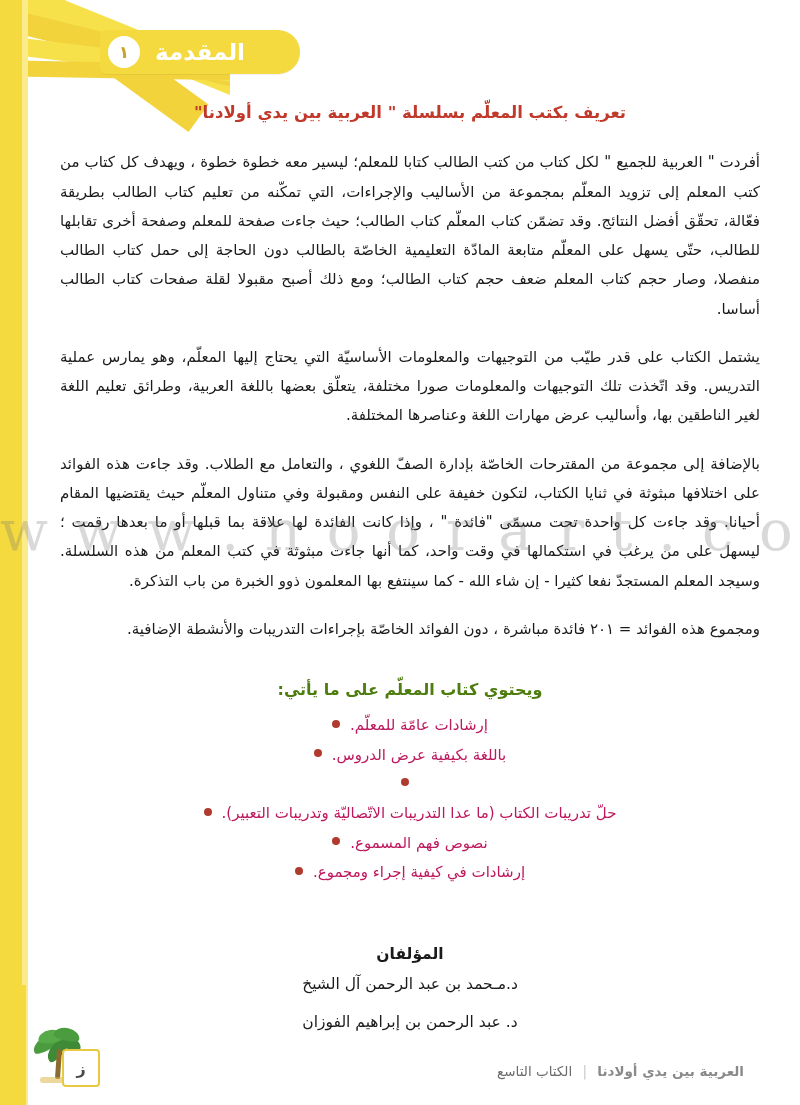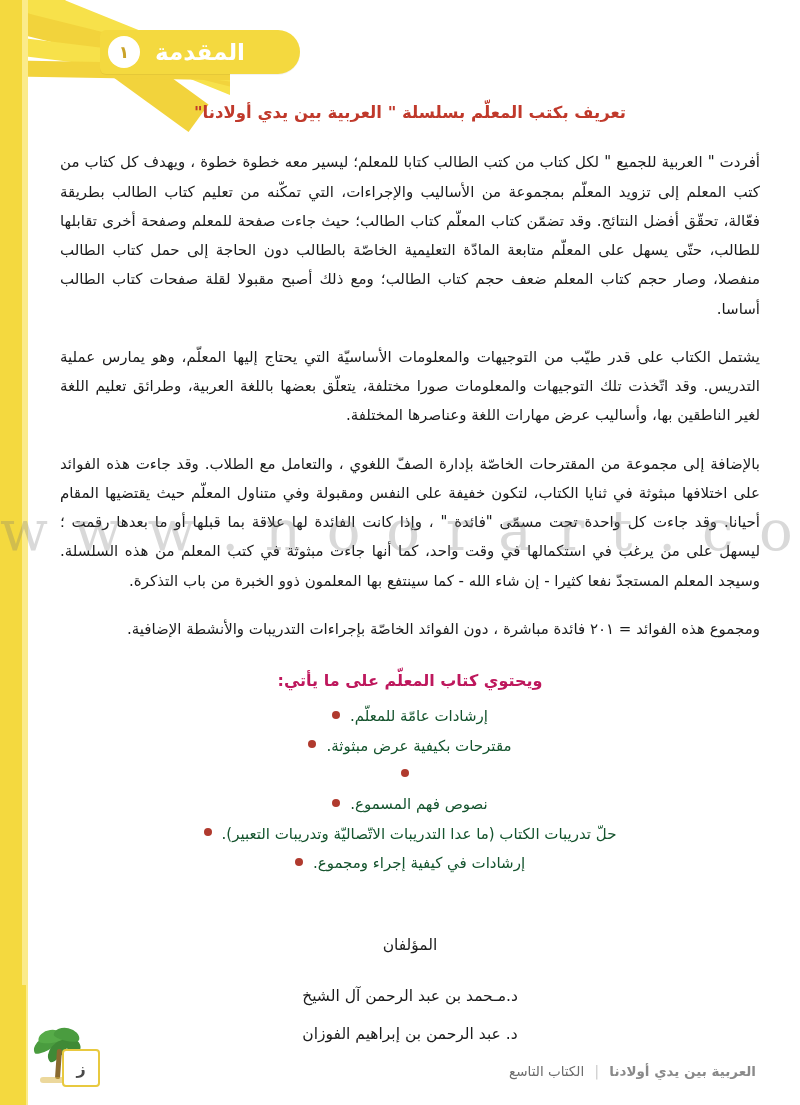--- a/index.html
+++ b/index.html
@@ -130,37 +130,37 @@
   p.body {
     font-size: 15px;
     line-height: 1.95;
     color: #1b1b1b;
     text-align: justify;
     margin: 0 0 19px 0;
     text-justify: inter-word;
   }
 
   .subhead {
-    color: #be185d;
+    color: #4d7c0f;
     font-size: 16px;
     font-weight: bold;
     text-align: center;
-    margin: 27px 0 12px 0;
+    margin: 36px 0 12px 0;
   }
 
   ul.bullets {
     list-style: none;
     margin: 0;
     padding: 0;
     text-align: center;
   }
   ul.bullets li {
     font-size: 15px;
     line-height: 1.95;
-    color: #14532d;
+    color: #be185d;
     position: relative;
     display: block;
     padding: 0;
   }
   ul.bullets li .dot {
     display: inline-block;
     width: 8px;
     height: 8px;
     border-radius: 50%;
     background: #b03a2e;
@@ -173,23 +173,23 @@
   ul.bullets li .txt { vertical-align: middle; }
 
   
   .authors {
     margin-top: 58px;
     text-align: center;
     direction: rtl;
   }
   .authors .title {
     font-size: 15.5px;
-    font-weight: normal;
+    font-weight: bold;
     color: #1b1b1b;
-    margin-bottom: 33px;
+    margin-bottom: 12px;
   }
   .authors .name {
     font-size: 15.5px;
     color: #1b1b1b;
     margin-bottom: 20px;
   }
 
   
   .watermark {
     position: absolute;
@@ -266,21 +266,21 @@
     display: flex;
     align-items: center;
     justify-content: center;
     font-size: 16px;
     font-weight: bold;
     color: #4a4a4a;
   }
 
   .footer-text {
     position: absolute;
-    right: 44px;
+    right: 56px;
     bottom: 26px;
     direction: rtl;
     font-size: 13.5px;
     color: #6b6b6b;
   }
   .footer-text .strong {
     color: #8a8a8a;
     font-weight: bold;
   }
   .footer-text .sep {
@@ -327,24 +327,24 @@
 
     <p class="body">أفردت " العربية للجميع " لكل كتاب من كتب الطالب كتابا للمعلم؛ ليسير معه خطوة خطوة ، ويهدف كل كتاب من كتب المعلم إلى تزويد المعلّم بمجموعة من الأساليب والإجراءات، التي تمكّنه من تعليم كتاب الطالب بطريقة فعّالة، تحقّق أفضل النتائج. وقد تضمّن كتاب المعلّم كتاب الطالب؛ حيث جاءت صفحة للمعلم وصفحة أخرى تقابلها للطالب، حتّى يسهل على المعلّم متابعة المادّة التعليمية الخاصّة بالطالب دون الحاجة إلى حمل كتاب الطالب منفصلا، وصار حجم كتاب المعلم ضعف حجم كتاب الطالب؛ ومع ذلك أصبح مقبولا لقلة صفحات كتاب الطالب أساسا.</p>
     <p class="body">يشتمل الكتاب على قدر طيّب من التوجيهات والمعلومات الأساسيّة التي يحتاج إليها المعلّم، وهو يمارس عملية التدريس. وقد اتّخذت تلك التوجيهات والمعلومات صورا مختلفة، يتعلّق بعضها باللغة العربية، وطرائق تعليم اللغة لغير الناطقين بها، وأساليب عرض مهارات اللغة وعناصرها المختلفة.</p>
     <p class="body">بالإضافة إلى مجموعة من المقترحات الخاصّة بإدارة الصفّ اللغوي ، والتعامل مع الطلاب. وقد جاءت هذه الفوائد على اختلافها مبثوثة في ثنايا الكتاب، لتكون خفيفة على النفس ومقبولة وفي متناول المعلّم حيث يقتضيها المقام أحيانا. وقد جاءت كل واحدة تحت مسمّى "فائدة " ، وإذا كانت الفائدة لها علاقة بما قبلها أو ما بعدها رقمت ؛ ليسهل على من يرغب في استكمالها في وقت واحد، كما أنها جاءت مبثوثة في كتب المعلم من هذه السلسلة. وسيجد المعلم المستجدّ نفعا كثيرا - إن شاء الله - كما سينتفع بها المعلمون ذوو الخبرة من باب التذكرة.</p>
     <p class="body">ومجموع هذه الفوائد = ٢٠١ فائدة مباشرة ، دون الفوائد الخاصّة بإجراءات التدريبات والأنشطة الإضافية.</p>
 
     <h2 class="subhead">ويحتوي كتاب المعلّم على ما يأتي:</h2>
 
     <ul class="bullets">
       <li><span class="txt">إرشادات عامّة للمعلّم.</span><span class="dot"></span></li>
-      <li><span class="txt">مقترحات بكيفية عرض مبثوثة.</span><span class="dot"></span></li>
+      <li><span class="txt">باللغة بكيفية عرض الدروس.</span><span class="dot"></span></li>
       <li><span class="dot"></span></li>
+      <li><span class="txt">حلّ تدريبات الكتاب (ما عدا التدريبات الاتّصاليّة وتدريبات التعبير).</span><span class="dot"></span></li>
       <li><span class="txt">نصوص فهم المسموع.</span><span class="dot"></span></li>
-      <li><span class="txt">حلّ تدريبات الكتاب (ما عدا التدريبات الاتّصاليّة وتدريبات التعبير).</span><span class="dot"></span></li>
       <li><span class="txt">إرشادات في كيفية إجراء ومجموع.</span><span class="dot"></span></li>
     </ul>
 
     <div class="authors">
       <div class="title">المؤلفان</div>
       <div class="name">د.مـحمد بن عبد الرحمن آل الشيخ</div>
       <div class="name">د. عبد الرحمن بن إبراهيم الفوزان</div>
     </div>
 
   </div>

